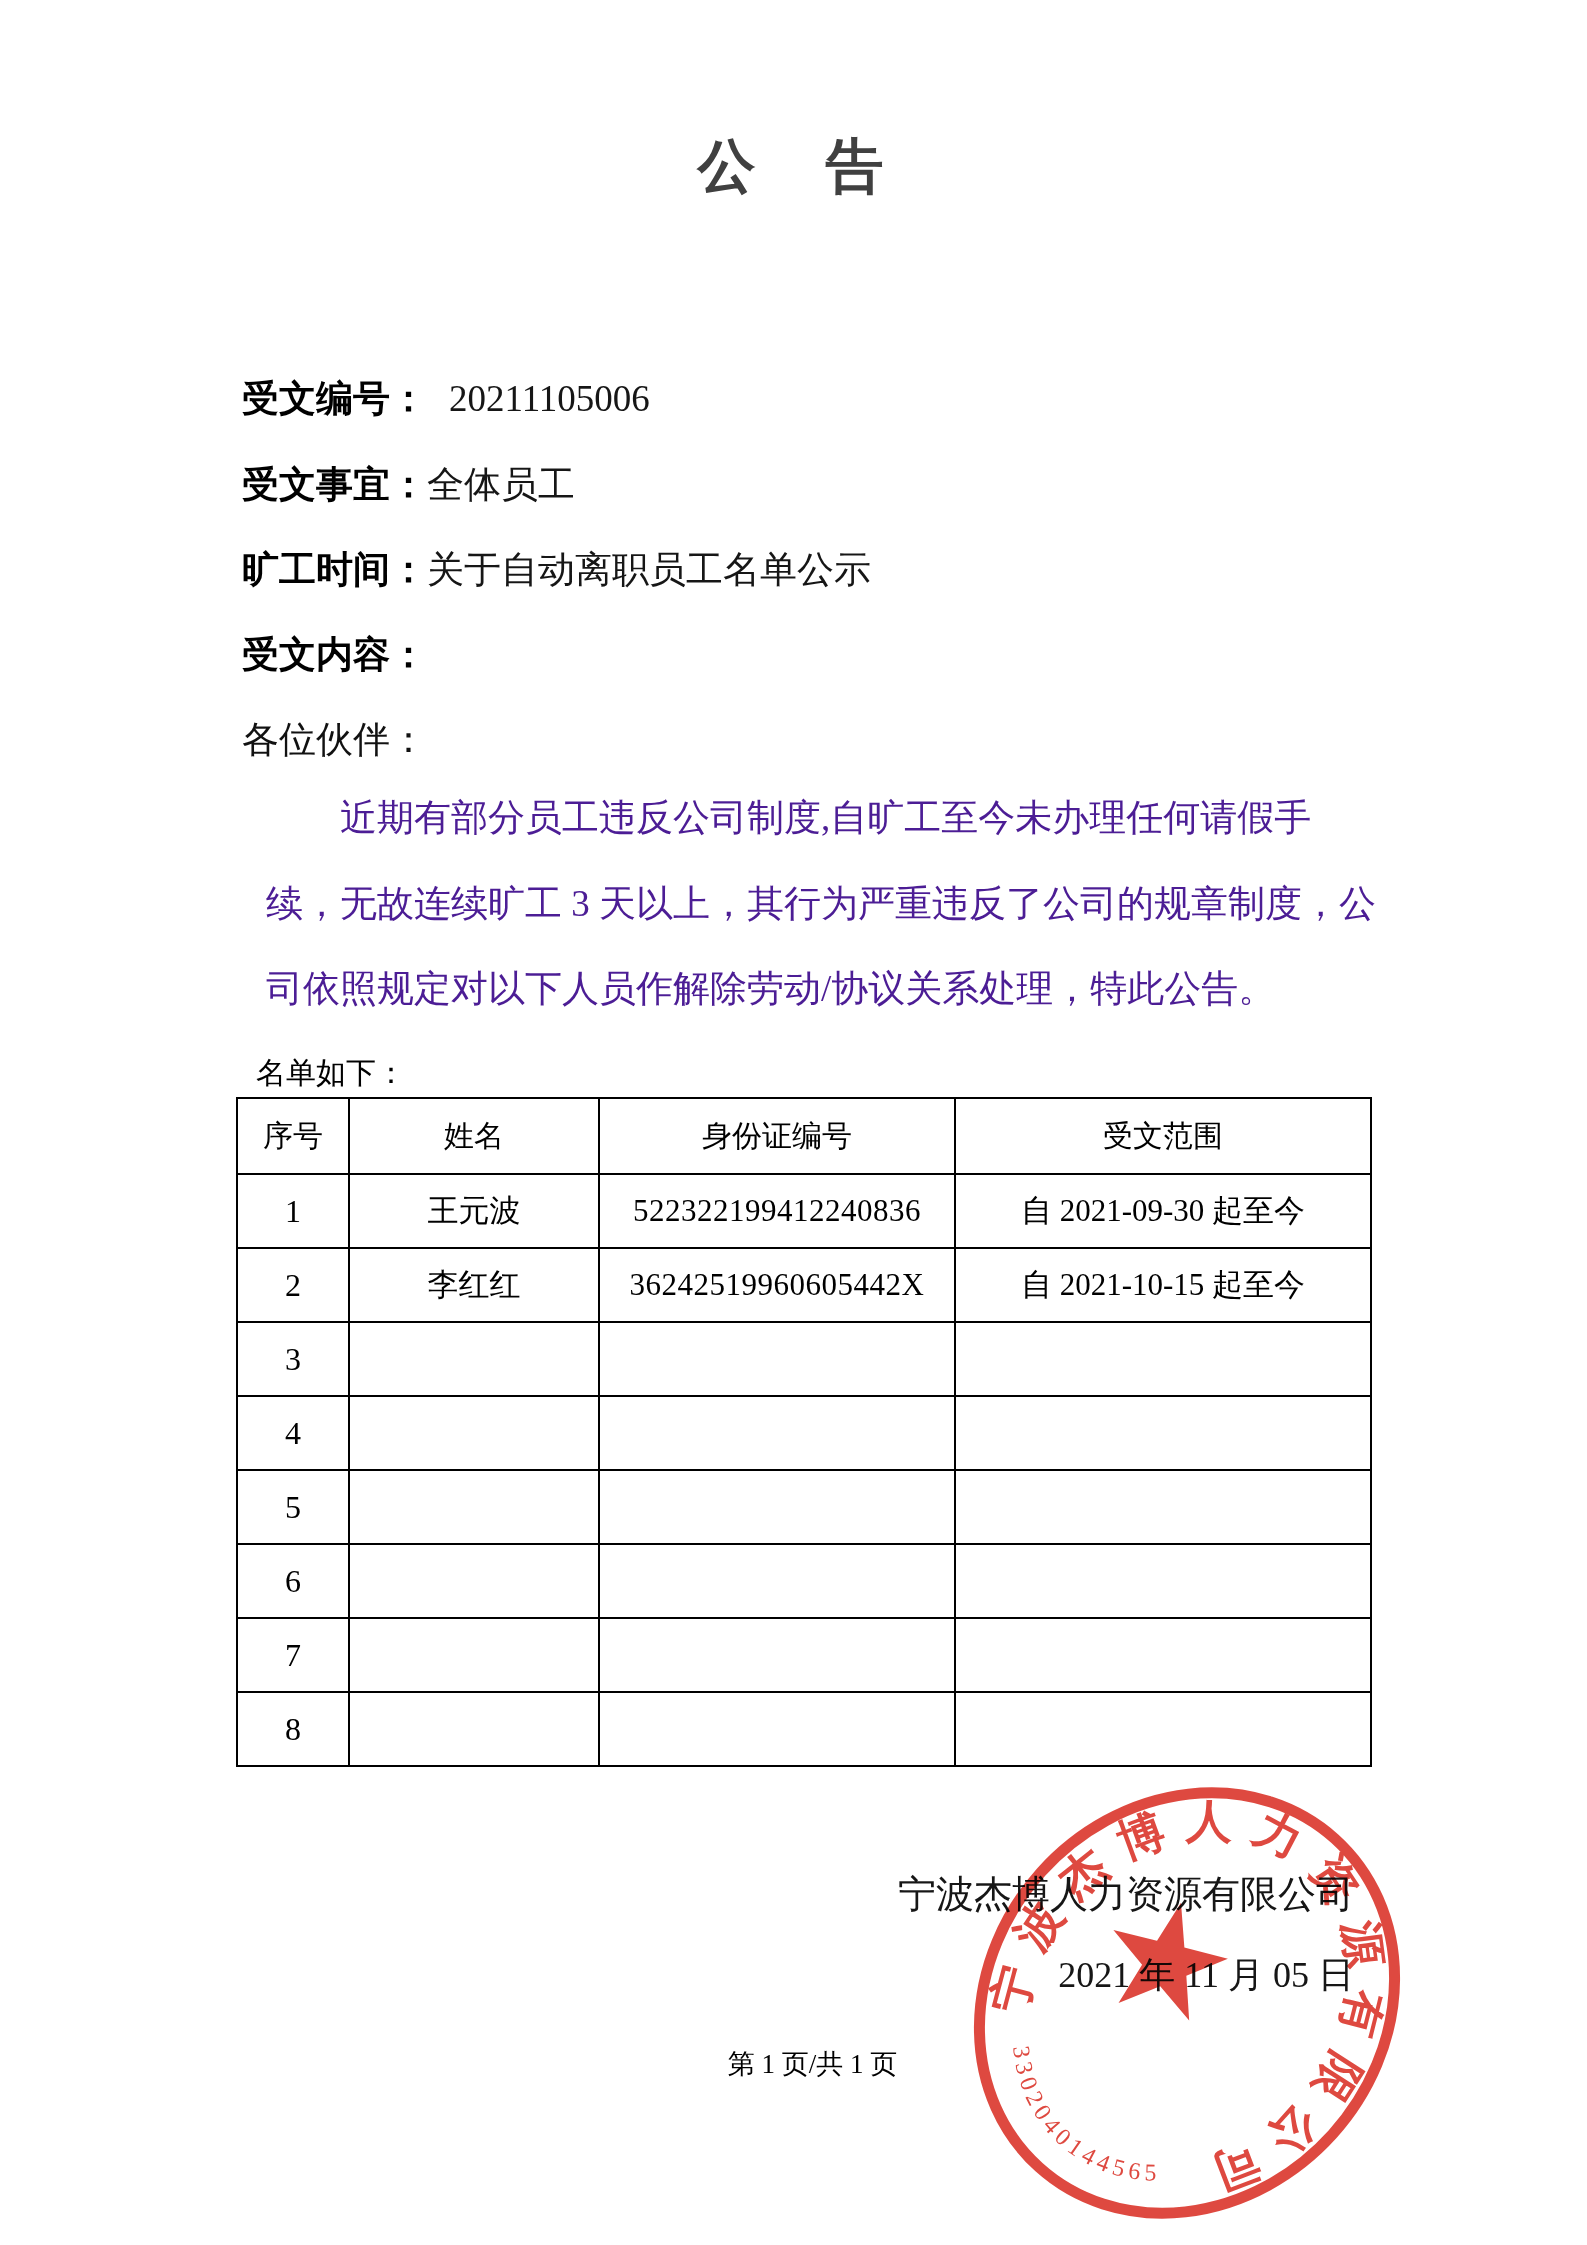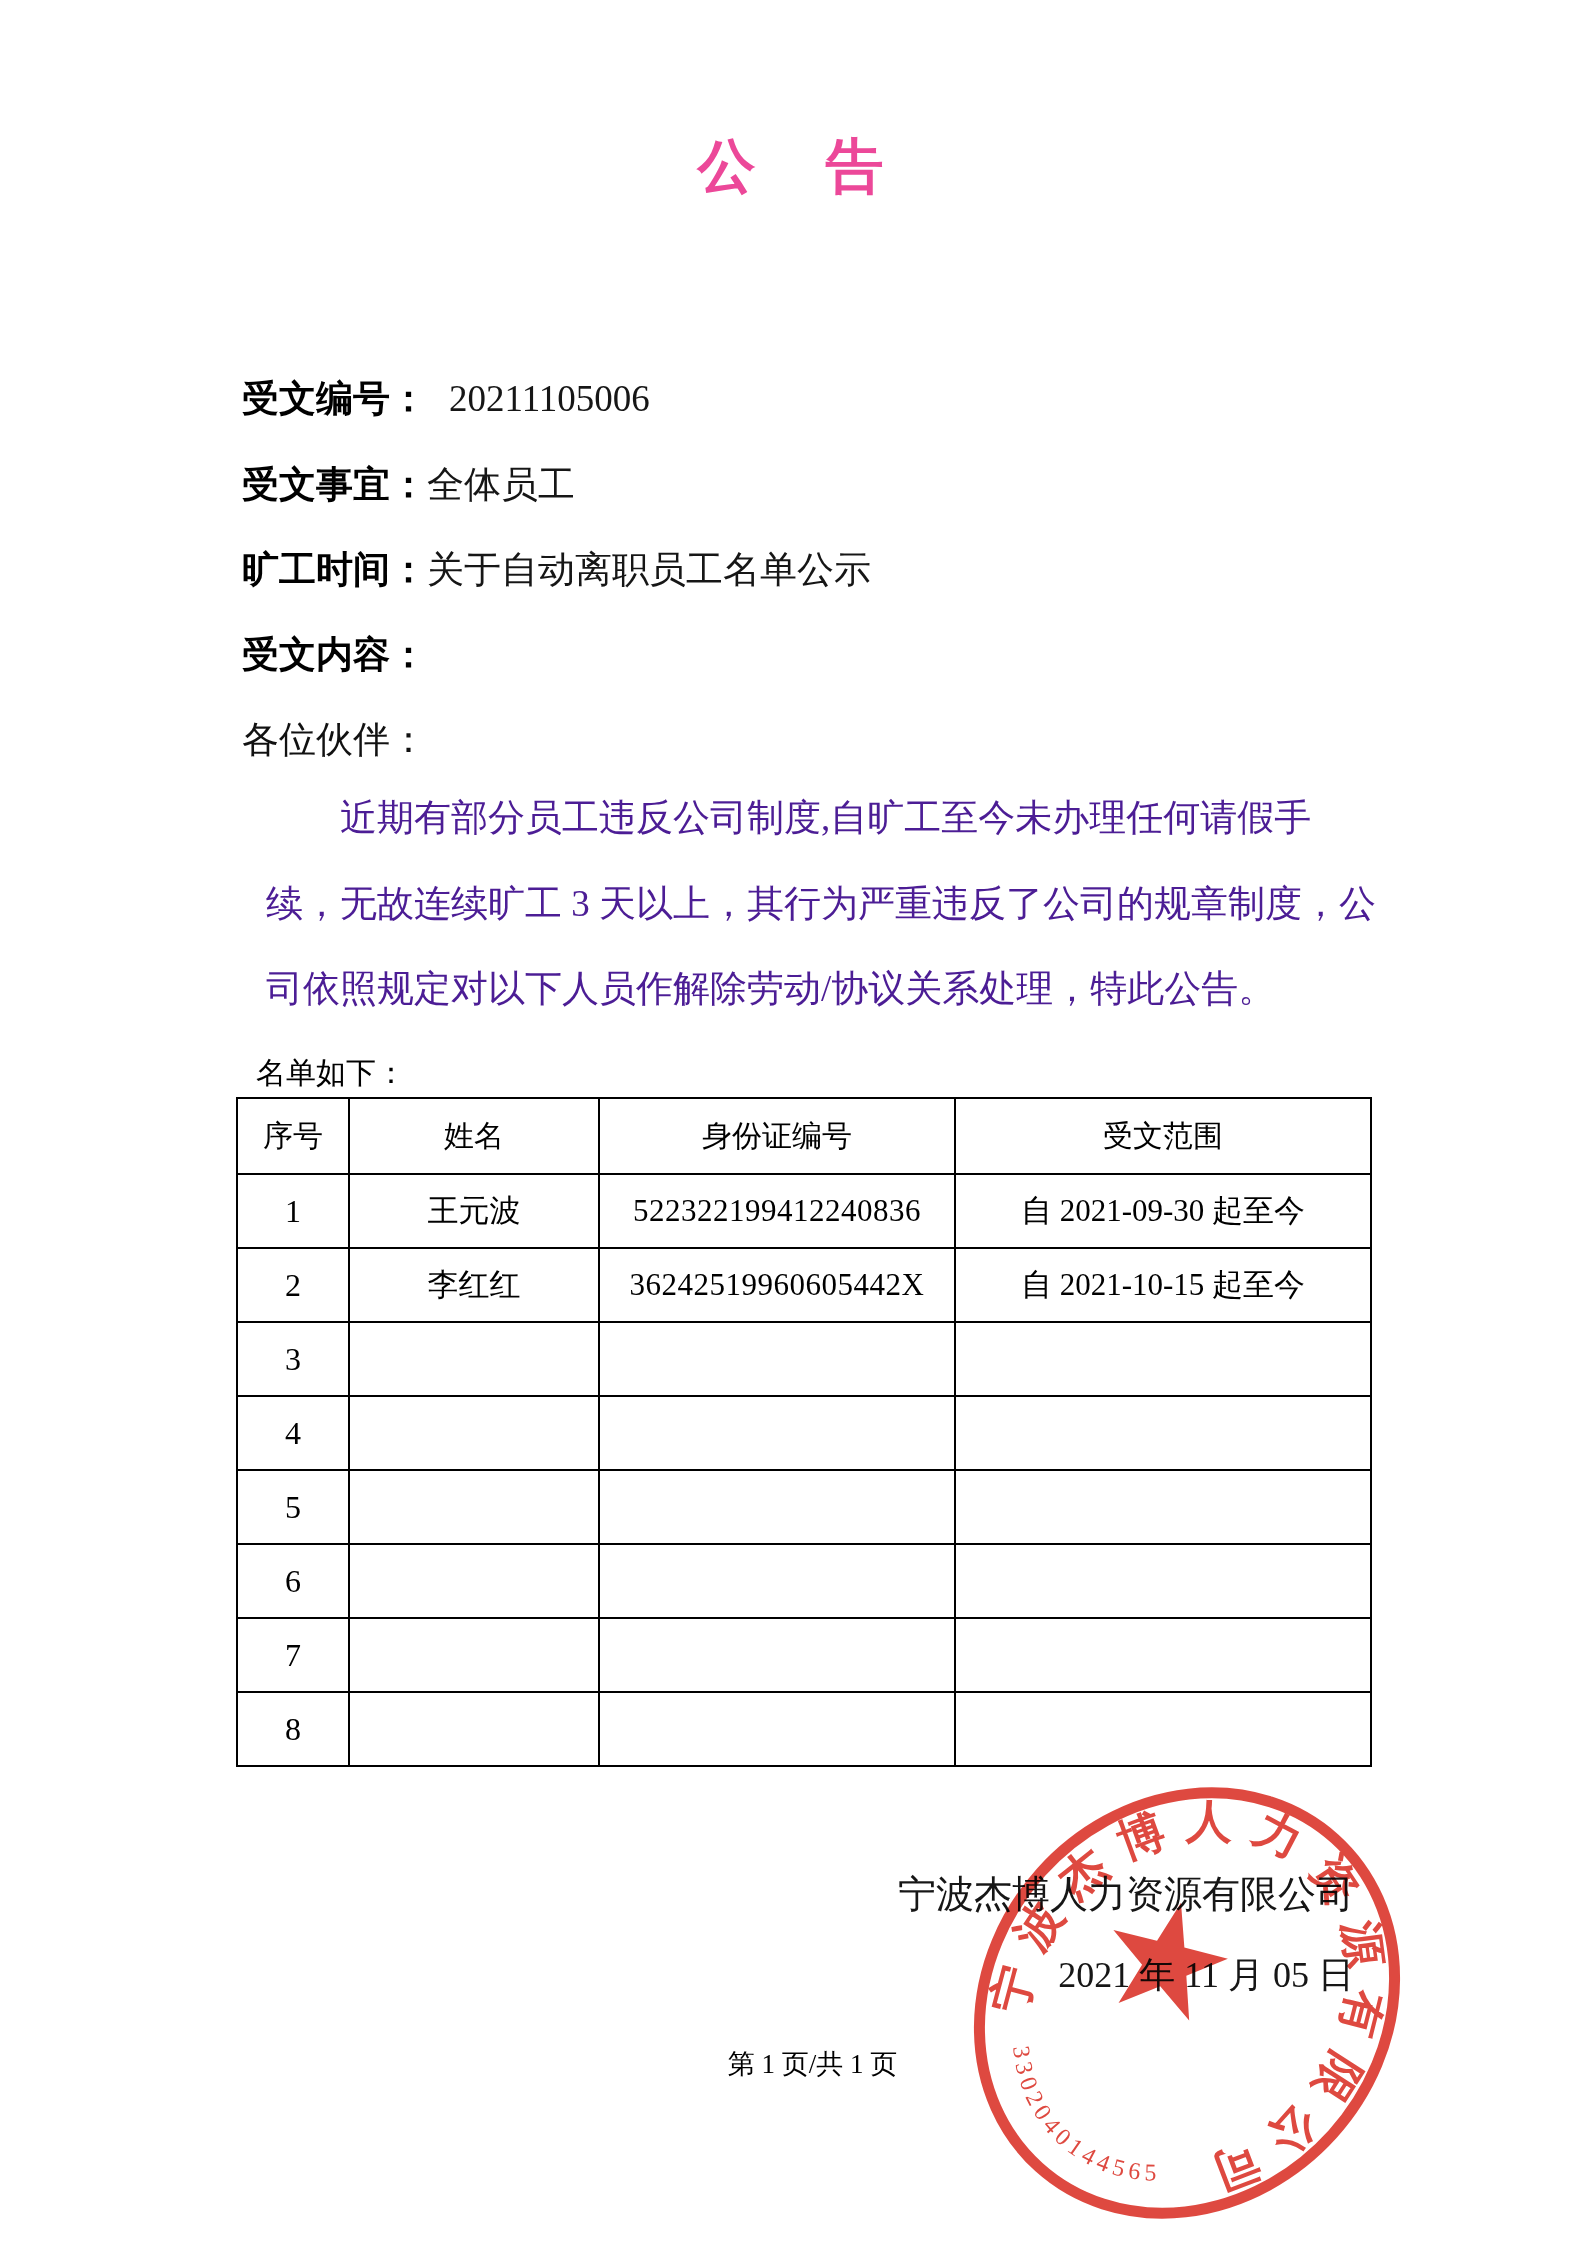--- a/index.html
+++ b/index.html
@@ -8,21 +8,21 @@
     width:1587px; height:2245px;
     margin:0 auto;
     background:#ffffff;
     font-family:"Liberation Serif","DejaVu Serif",serif;
     color:#111;
     overflow:hidden;
   }
   .title {
     position:absolute; top:128px; left:0; right:0;
     margin:0; text-align:center;
-    font-size:58px; font-weight:bold; color:#ec4899;
+    font-size:58px; font-weight:bold; color:#404040;
     letter-spacing:6px;
   }
   .meta-line { position:absolute; left:242px; font-size:37px; line-height:46px; white-space:nowrap; }
   .meta-label { font-weight:bold; color:#000; }
   .meta-value { font-weight:normal; color:#161616; }
   .m1 { top:376px; }
   .m1 .meta-value { margin-left:22px; }
   .m2 { top:462px; }
   .m3 { top:547px; }
   .m4 { top:632px; }

